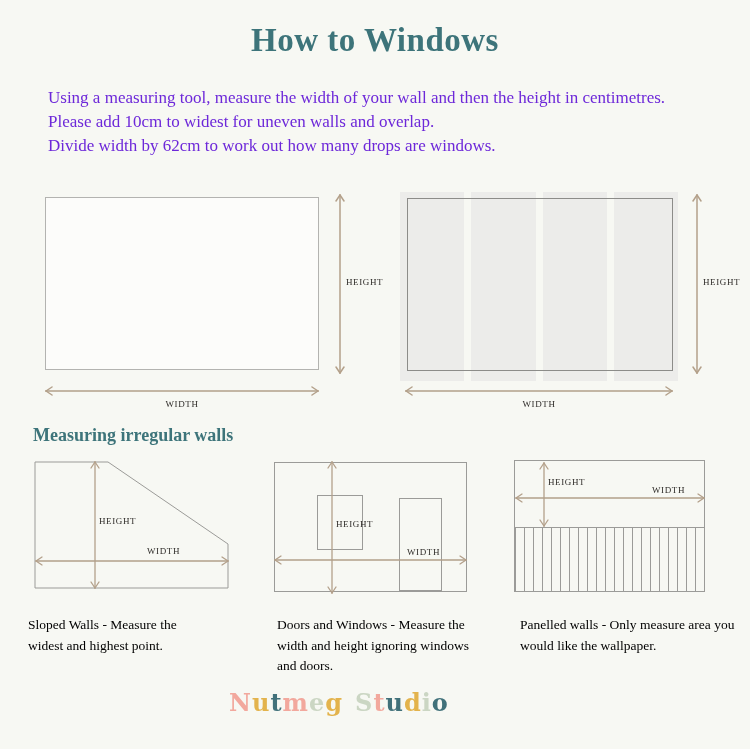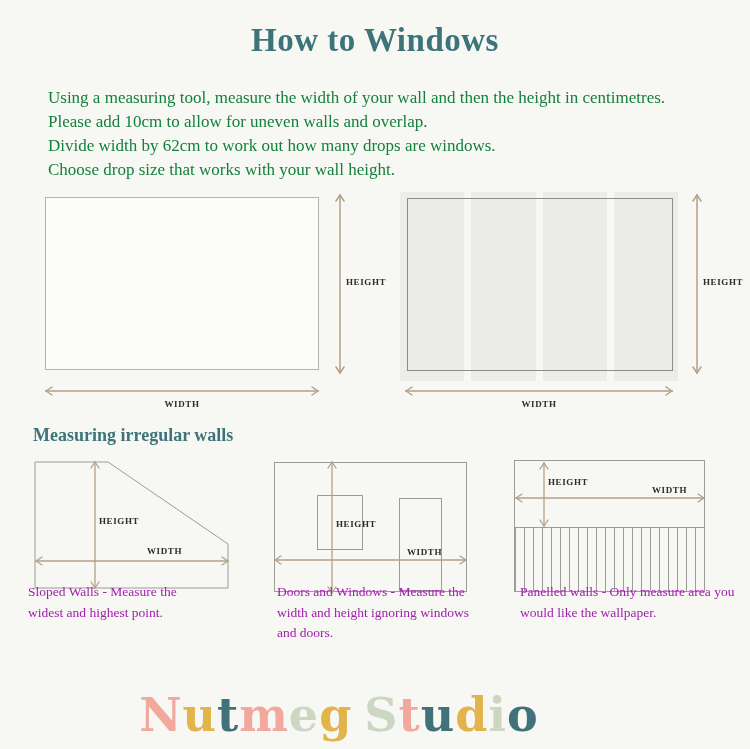--- a/index.html
+++ b/index.html
@@ -2,77 +2,76 @@
 <html><head>
 <meta charset="utf-8">
 <style>
   html,body{margin:0;padding:0;}
   body{background:#f7f8f3;font-family:"Liberation Serif", serif;}
   .canvas{position:relative;width:750px;height:749px;background:#f7f8f3;overflow:hidden;margin:0 auto;}
 
   .page-title{position:absolute;top:22px;left:0;width:750px;text-align:center;
     font-size:33px;font-weight:700;color:#3d747a;letter-spacing:0.5px;}
 
-  .intro{position:absolute;top:86px;left:48px;right:20px;color:#15803d;
+  .intro{position:absolute;top:86px;left:48px;right:20px;color:#6d28d9;
     font-size:17px;line-height:24px;}
 
   .wall-rect{position:absolute;left:45px;top:197px;width:274px;height:173px;
     background:#fcfcfa;border:1px solid #b3b3b0;box-sizing:border-box;}
 
   .drops-panels{position:absolute;left:400px;top:192px;width:278px;height:189px;
     display:flex;gap:7px;}
   .drops-panels .panel{flex:1;background:#ececea;}
   .drops-border{position:absolute;left:407px;top:198px;width:266px;height:173px;
     border:1px solid #8c8c89;box-sizing:border-box;}
 
   .arrow{position:absolute;color:#b3a08a;}
   .arrow svg{display:block;}
 
-  .m-label{position:absolute;font-weight:700;font-size:9px;letter-spacing:0.6px;
+  .m-label{position:absolute;font-weight:400;font-size:9px;letter-spacing:0.6px;
     color:#2e2b28;white-space:nowrap;}
   .m-label.center{text-align:center;}
 
   .section-title{position:absolute;left:33px;top:425px;font-size:18px;font-weight:700;
     color:#3d747a;}
 
   .diagB{position:absolute;left:274px;top:462px;width:193px;height:130px;
     border:1px solid #9b9b98;box-sizing:border-box;}
   .diagB .window{position:absolute;left:42px;top:32px;width:46px;height:55px;
     border:1px solid #9b9b98;box-sizing:border-box;}
   .diagB .door{position:absolute;left:124px;top:35px;width:43px;height:93px;
     border:1px solid #9b9b98;box-sizing:border-box;}
 
   .diagC{position:absolute;left:514px;top:460px;width:191px;height:132px;
     border:1px solid #9b9b98;box-sizing:border-box;}
   .diagC .divider{position:absolute;left:0;top:66px;width:100%;height:1px;background:#9b9b98;}
   .diagC .slats{position:absolute;left:0;top:67px;width:100%;bottom:0;
     background:repeating-linear-gradient(90deg,#9b9b98 0,#9b9b98 1px,transparent 1px,transparent 9px);}
 
-  .caption{position:absolute;top:582px;color:#a21caf;font-size:13.5px;line-height:20.5px;}
+  .caption{position:absolute;top:615px;color:#000000;font-size:13.5px;line-height:20.5px;}
   .caption.c1{left:28px;width:180px;}
   .caption.c2{left:277px;width:205px;}
   .caption.c3{left:508px;width:235px;margin-left:12px;}
 
   .logo{position:absolute;top:688px;left:0;width:678px;text-align:center;
-    font-family:"DejaVu Serif", serif;font-weight:700;font-size:46px;letter-spacing:1px;}
+    font-family:"DejaVu Serif", serif;font-weight:700;font-size:24px;letter-spacing:1px;}
   .logo span{display:inline-block;}
   .logo .sp{width:12px;}
 </style>
 </head>
 <body>
 
 <div class="canvas">
 
   <div class="page-title">How to Windows</div>
 
   <div class="intro">
     <div>Using a measuring tool, measure the width of your wall and then the height in centimetres.</div>
-    <div>Please add 10cm to allow for uneven walls and overlap.</div>
+    <div>Please add 10cm to widest for uneven walls and overlap.</div>
     <div>Divide width by 62cm to work out how many drops are windows.</div>
-    <div>Choose drop size that works with your wall height.</div>
   </div>
 
   <div class="wall-rect"></div>
   <div class="arrow" style="left:333px;top:194px;width:14px;height:180px;">
       <svg width="14" height="180">
         <line x1="7" y1="1" x2="7" y2="179" stroke="currentColor" stroke-width="1.5" stroke-linecap="round"></line>
         <line x1="7" y1="1" x2="3" y2="7" stroke="currentColor" stroke-width="1.5" stroke-linecap="round"></line>
         <line x1="7" y1="1" x2="11" y2="7" stroke="currentColor" stroke-width="1.5" stroke-linecap="round"></line>
         <line x1="7" y1="179" x2="3" y2="173" stroke="currentColor" stroke-width="1.5" stroke-linecap="round"></line>
         <line x1="7" y1="179" x2="11" y2="173" stroke="currentColor" stroke-width="1.5" stroke-linecap="round"></line>

